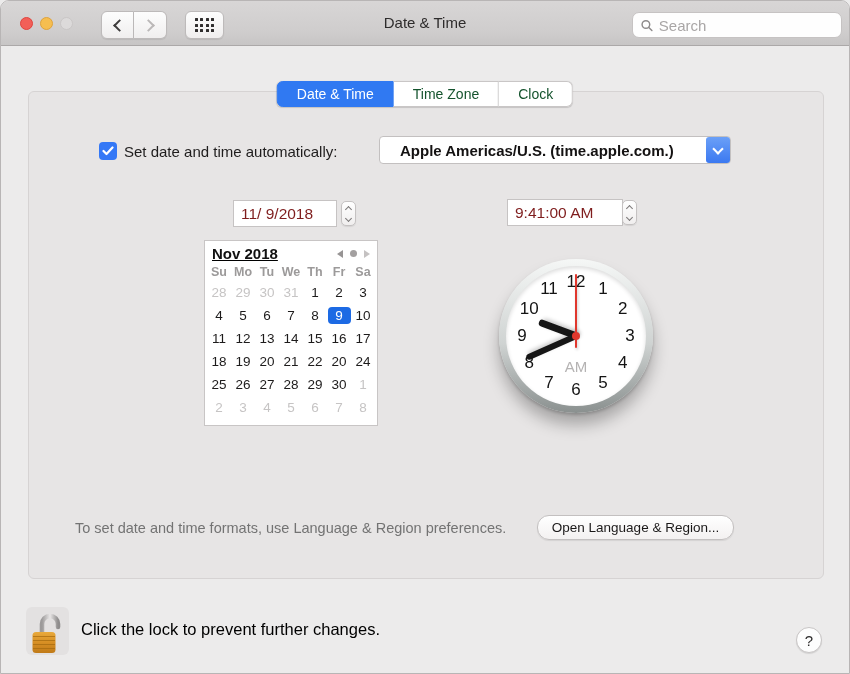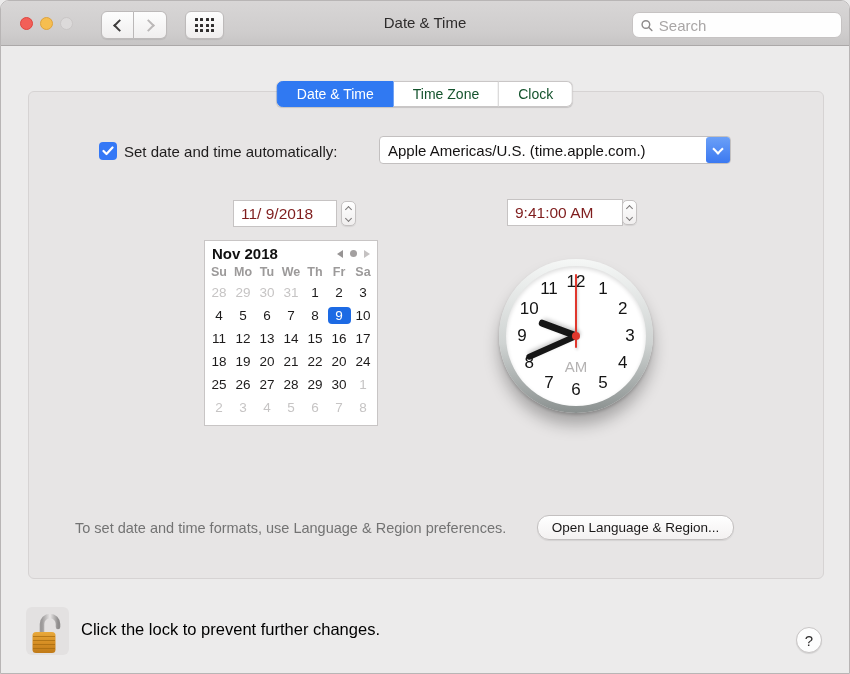--- a/index.html
+++ b/index.html
@@ -50,21 +50,21 @@
   .tab:last-child { border-radius:0 6px 6px 0; }
   .tab.selected { background:var(--tab-blue); border-color:var(--tab-blue); color:#fff; }
 
   
   .checkbox { position:absolute; left:98px; top:141px; width:18px; height:18px;
     background:var(--accent); border-radius:4px; display:flex; align-items:center; justify-content:center; }
   .autoset-label { position:absolute; left:123px; top:142px; font-size:15px; color:#1f1d1d; }
   .dropdown { position:absolute; left:378px; top:135px; width:352px; height:28px;
     background:#fff; border:1px solid #c3c0c0; border-radius:4px;
     display:flex; align-items:center; }
-  .dropdown .dd-text { flex:1; font-size:15px; color:#141212; padding-left:8px; white-space:nowrap; overflow:hidden; }
+  .dropdown .dd-text { flex:1; font-size:15px; color:#141212; padding-left:20px; white-space:nowrap; overflow:hidden;font-weight:bold; }
   .dd-btn { width:24px; height:26px; margin:0; border-radius:3px;
     background:linear-gradient(180deg,#6ba0f7,#3b79f1); display:flex; align-items:center; justify-content:center; }
   .dd-chev { width:8px; height:8px; border-left:2.2px solid #fff; border-bottom:2.2px solid #fff;
     transform:rotate(-45deg); margin-top:-3px; }
 
   
   .field { position:absolute; background:#fff; border:1px solid #c6c3c3; font-size:15.5px; color:#7f1d1d;
     display:flex; align-items:center; padding-left:7px; white-space:pre; }
   .field.date { left:232px; top:199px; width:104px; height:27px; }
   .field.time { left:506px; top:198px; width:116px; height:27px; }
@@ -73,21 +73,21 @@
     align-items:center; justify-content:center; gap:4px; box-shadow:0 1px 1px rgba(0,0,0,.08); }
   .stepper.d { left:340px; top:200px; }
   .stepper.t { left:621px; top:199px; }
   .st-chev { width:5px; height:5px; border-left:1.8px solid #7b7878; border-bottom:1.8px solid #7b7878; }
   .st-chev.up { transform:rotate(135deg); }
   .st-chev.down { transform:rotate(-45deg); }
 
   
   .calendar { position:absolute; left:203px; top:239px; width:174px; height:186px;
     background:#fff; border:1px solid #c8c5c5; }
-  .cal-head { display:flex; align-items:center; padding:4px 7px 1px 7px; }
+  .cal-head { display:flex; align-items:center; padding:4px 7px 1px 7px;text-decoration:underline; }
   .cal-month { font-size:15px; font-weight:700; color:#111; flex:1; }
   .cal-nav { display:flex; align-items:center; gap:7px; }
   .tri { width:0; height:0; border-top:4px solid transparent; border-bottom:4px solid transparent; }
   .tri.prev { border-right:6px solid #979494; }
   .tri.next { border-left:6px solid #c5c2c2; }
   .dot-today { width:7px; height:7px; border-radius:50%; background:#a3a0a0; }
   .weekdays { display:grid; grid-template-columns:repeat(7,1fr); padding:2px 2px 0 2px; }
   .weekdays span { text-align:center; font-size:12.5px; font-weight:700; color:#9c9a9a; }
   .cal-grid { display:grid; grid-template-columns:repeat(7,1fr); grid-auto-rows:23px; padding:2px; }
   .day { display:flex; align-items:center; justify-content:center; font-size:13.5px; color:#1d1b1b; }

